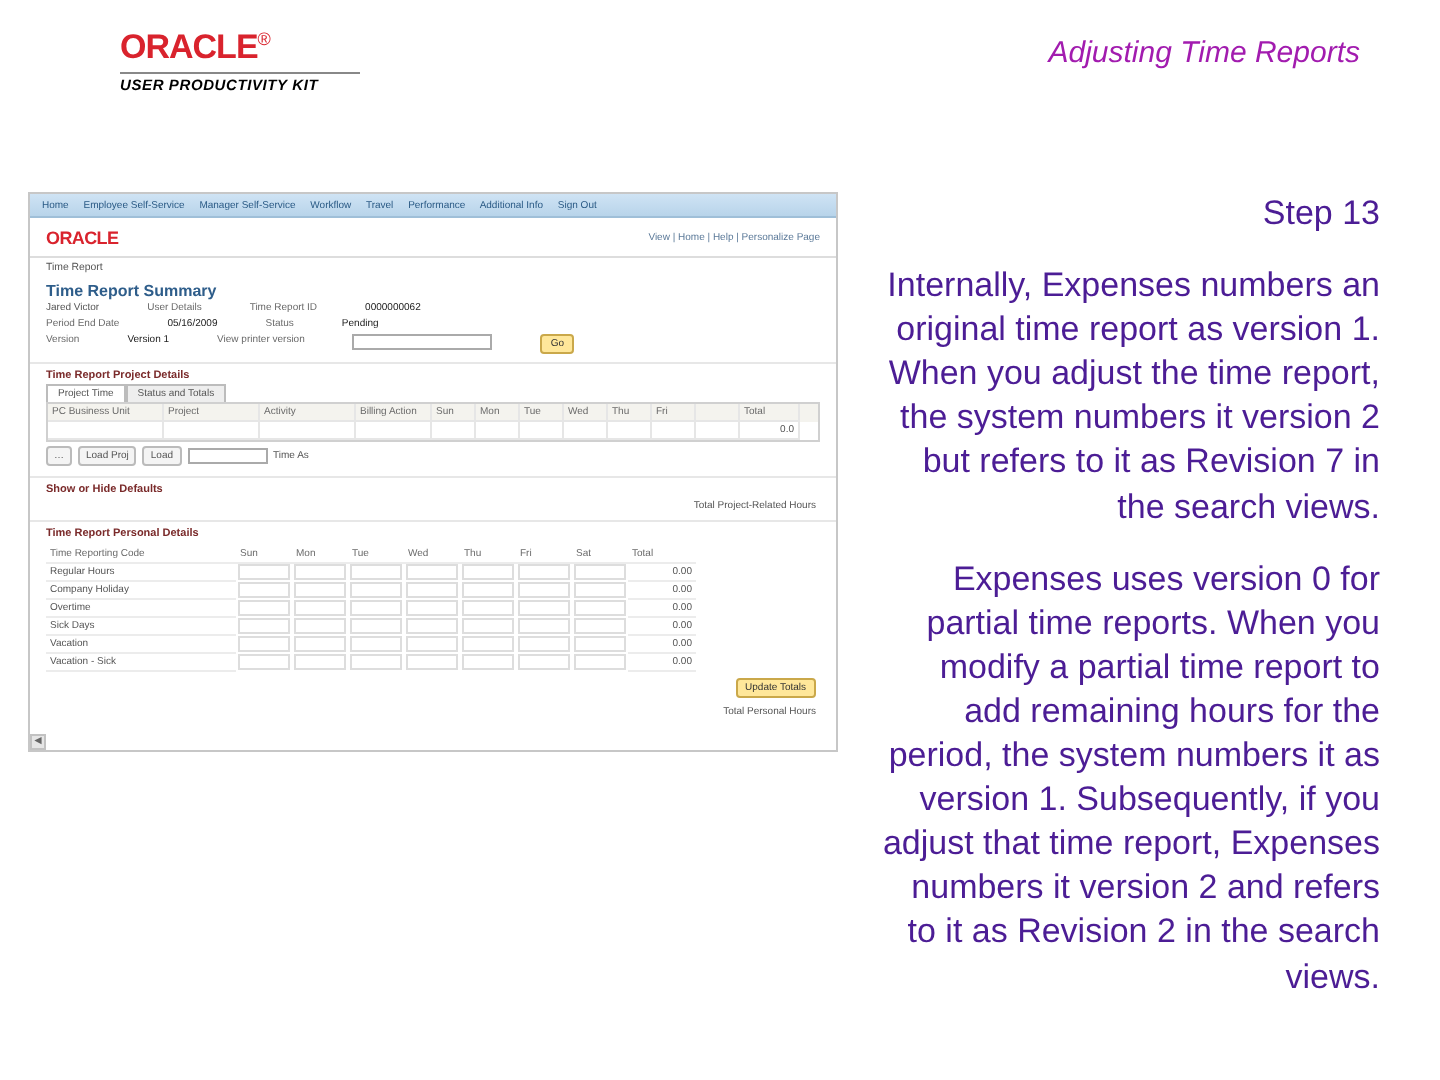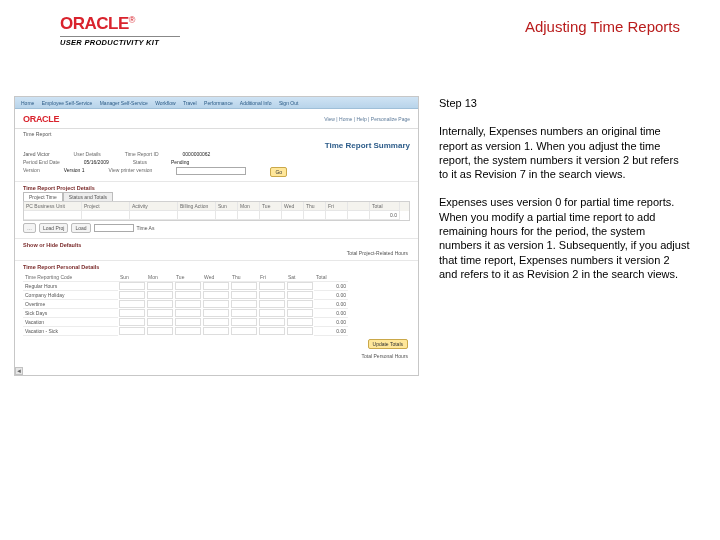--- a/index.html
+++ b/index.html
@@ -44,36 +44,38 @@
     letter-spacing: 0.3px;
     color: #000;
     font-weight: bold;
     font-style: italic;
   }
   .title {
     position: absolute;
     right: 0;
     top: 4px;
     font-size: 15px;
-    color: #b91c1c;
+    color: #a21caf;
+    font-style: italic;
   }
   .content {
     position: absolute;
     top: 96px;
     left: 14px;
     right: 30px;
     display: flex;
     gap: 20px;
   }
   .screenshot-col { width: 405px; }
   .text-col {
     flex: 1;
-    font-size: 11px;
-    color: #000000;
+    font-size: 17px;
+    color: #4c1d95;
     line-height: 1.3;
+    text-align: right;
   }
   .text-col p { margin-bottom: 14px; }
   .step { margin-bottom: 22px; }
 
   
   .app {
     width: 405px;
     height: 280px;
     border: 1px solid #c7c7c7;
     background: #fff;
@@ -107,21 +109,20 @@
   .app-crumb {
     font-size: 5.2px;
     color: #555;
     padding: 2px 8px;
   }
   .hdr-blue {
     color: #2e5d8a;
     font-size: 8px;
     font-weight: bold;
     padding: 2px 8px 0 8px;
-    text-align: right;
   }
   .field-row {
     display: flex;
     padding: 1px 8px;
     font-size: 5px;
     color: #555;
     gap: 24px;
   }
   .field-row .lab { color: #6a6a6a; }
   .field-row .val { color: #222; }

